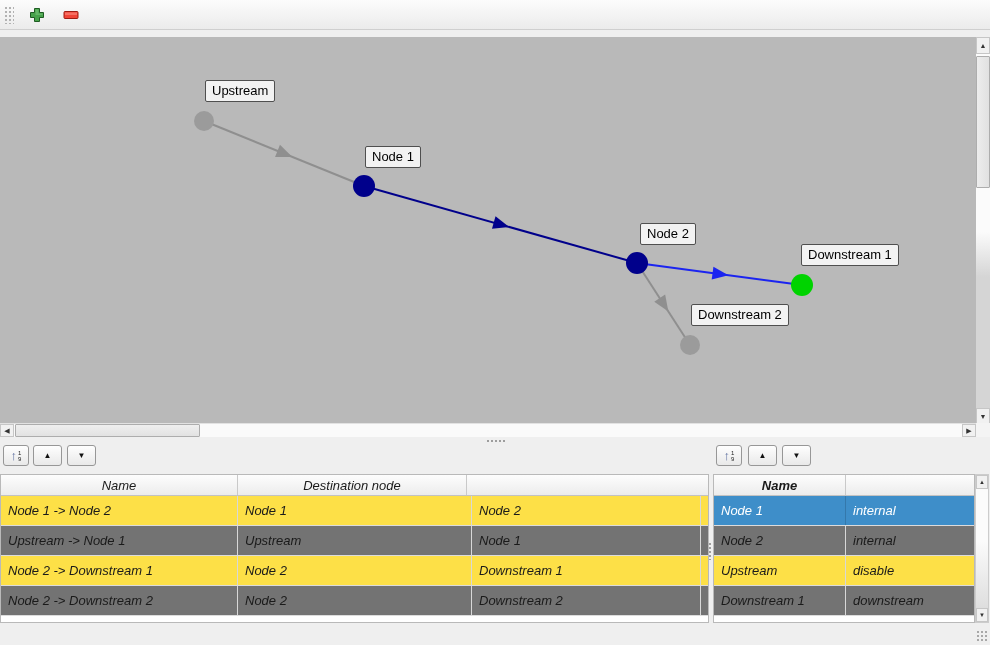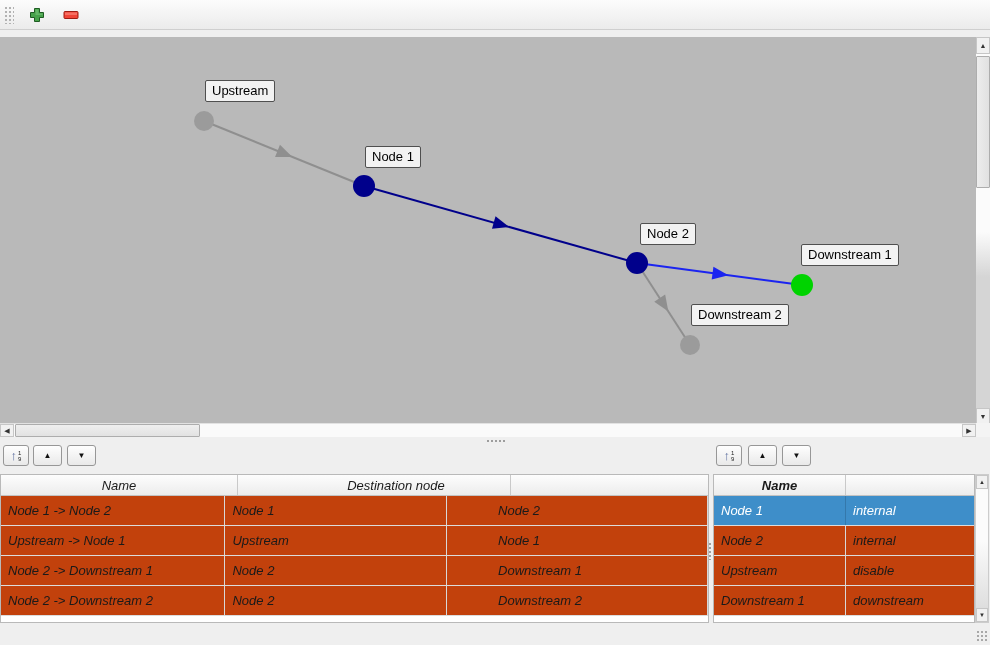--- a/index.html
+++ b/index.html
@@ -52,29 +52,29 @@
   .sort-arrow { font-size:13px; font-weight:bold; color:#5c6e9f; line-height:1; }
   .sort-digits { display:flex; flex-direction:column; margin-left:1px; }
   .sort-digits span { font-size:6px; line-height:6px; color:#222; }
   .tri-glyph { font-size:8px; color:#111; line-height:1; }
 
   
   .tbl { position:absolute; top:474px; background:#fff; border:1px solid #b9b9b9;font-style:italic; }
   .tbl-h { display:flex; height:21px; background:linear-gradient(#fdfdfd,#ececec); border-bottom:1px solid #c2c2c2; }
   .hc { display:flex; align-items:center; justify-content:center; border-right:1px solid #c9c9c9; font-size:13px; }
   .hc.stub { border-right:none; flex:1; }
-  .row { display:flex; height:30px; border-bottom:1px solid #dcdcdc; background:#c2410c; }
-  .row.alt { background:#c2410c; }
+  .row { display:flex; height:30px; border-bottom:1px solid #dcdcdc; background:#fde047; }
+  .row.alt { background:#737373; }
   .row.sel { background:var(--sel-color,#3e8ec9); color:#fff; }
   .row.sel .cell { border-right-color:rgba(0,0,0,0.15); }
   .cell { display:flex; align-items:center; padding-left:7px; border-right:1px solid #d8d8d8; font-size:13px; overflow:hidden; white-space:nowrap; }
   .cell.stub { border-right:none; flex:1; padding:0; }
   .row-empty { height:6px; background:#fff; }
   .lt { left:0; width:709px; height:149px; }
-  .lt .c1 { width:237px; } .lt .c2 { width:234px; } .lt .c3 { width:229px;margin-left:44px; }
+  .lt .c1 { width:237px; } .lt .c2 { width:234px; } .lt .c3 { width:229px; }
   .rt { left:713px; width:262px; height:149px; }
   .rt .c1 { width:132px; } .rt .c2 { flex:1; border-right:none; }
   .rt .tbl-h .hc { font-weight:bold; }
   .rt-sb { position:absolute; left:975px; top:474px; width:14px; height:149px;
     background:linear-gradient(#fbfbfb 45%,#d8d8d8); border:1px solid #cccccc; }
   .rt-sb .sb-btn { left:0; width:12px; height:14px; }
 
   .rgrip { position:absolute; left:976px; top:630px; width:12px; height:12px;
     background-image:radial-gradient(circle,#a8a8a8 1px,transparent 1.2px); background-size:4px 4px; }
 </style>

